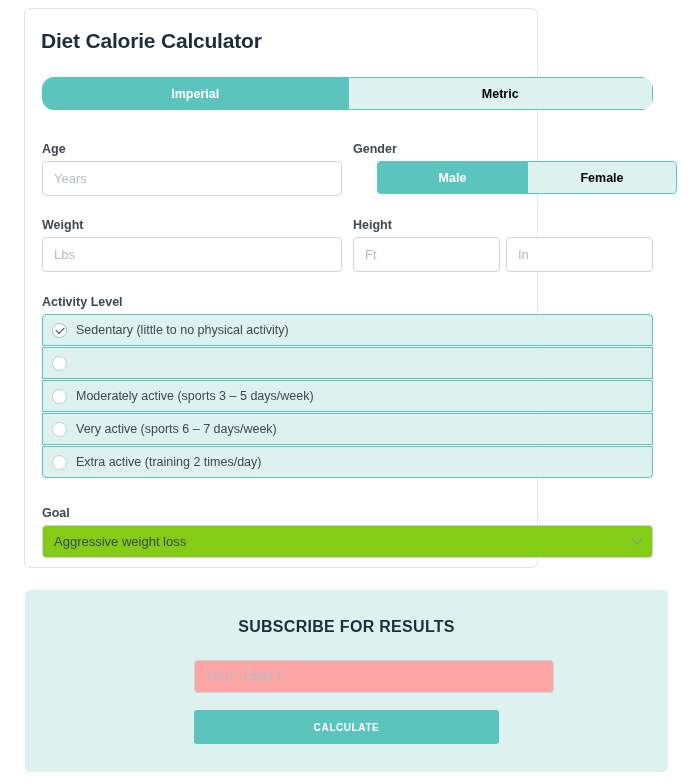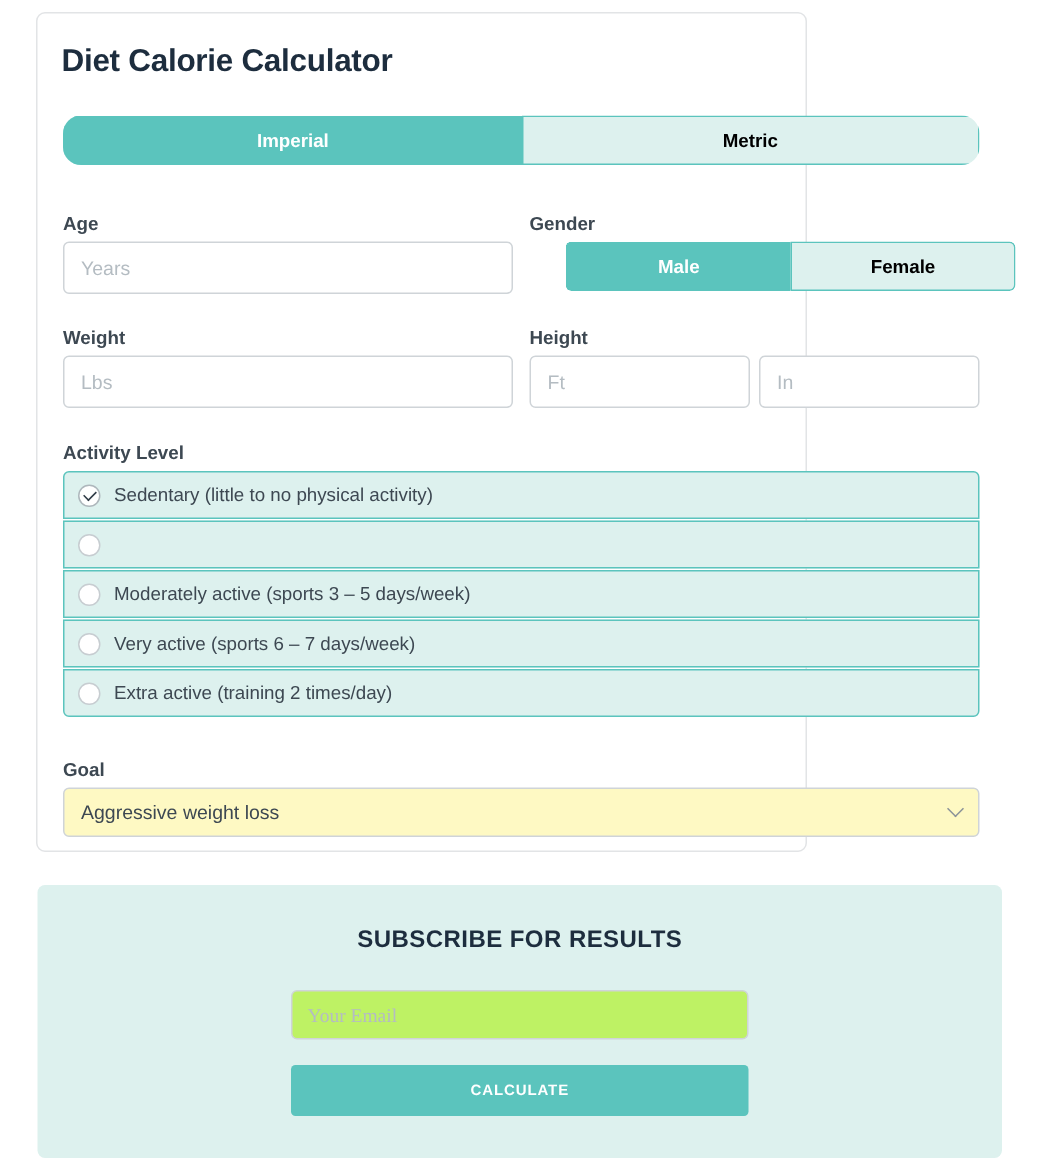--- a/index.html
+++ b/index.html
@@ -165,21 +165,21 @@
     color: #3d4852;
   }
 
   
   .goal-select {
     position: absolute;
     left: 41px;
     top: 516px;
     width: 611px;
     height: 33px;
-    background: #fef9c3;
+    background: #84cc16;
     border: 1px solid #cfd4d8;
     border-radius: 4px;
     display: flex;
     align-items: center;
     padding: 0 11px;
     cursor: pointer;
   }
   .goal-value {
     flex: 1 1 auto;
     font-size: 13px;
@@ -212,29 +212,29 @@
     text-align: center;
     font-size: 16px;
     font-weight: bold;
     color: #1d2d3e;
     letter-spacing: 0.3px;
   }
   .email-input {
     position: absolute;
     left: 169px;
     top: 70px;
-    width: 305px;
+    width: 360px;
     height: 33px;
-    background: #bef264;
+    background: #fca5a5;
     border: 1px solid #cfd4d8;
     border-radius: 4px;
     font-size: 13px;
     color: #3d4852;
     padding: 0 10px;
-    font-family: Liberation Serif, serif;
+    font-family: Liberation Mono, monospace;
     outline: none;
   }
   .email-input::placeholder { color: #b4bcc2; }
 
   .calc-btn {
     position: absolute;
     left: 169px;
     top: 120px;
     width: 305px;
     height: 34px;

